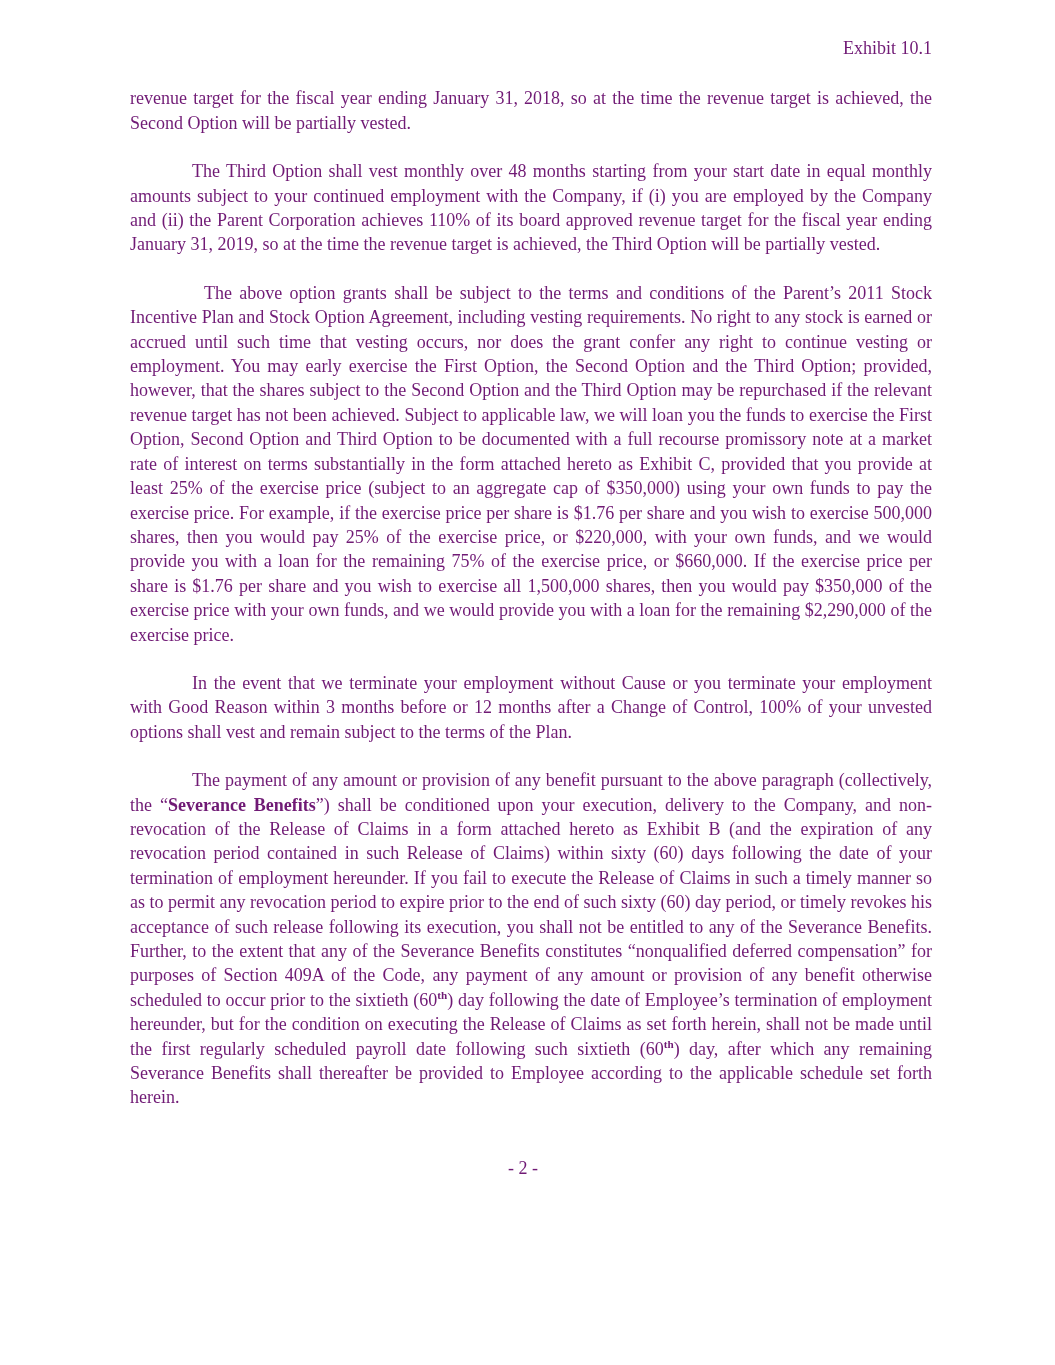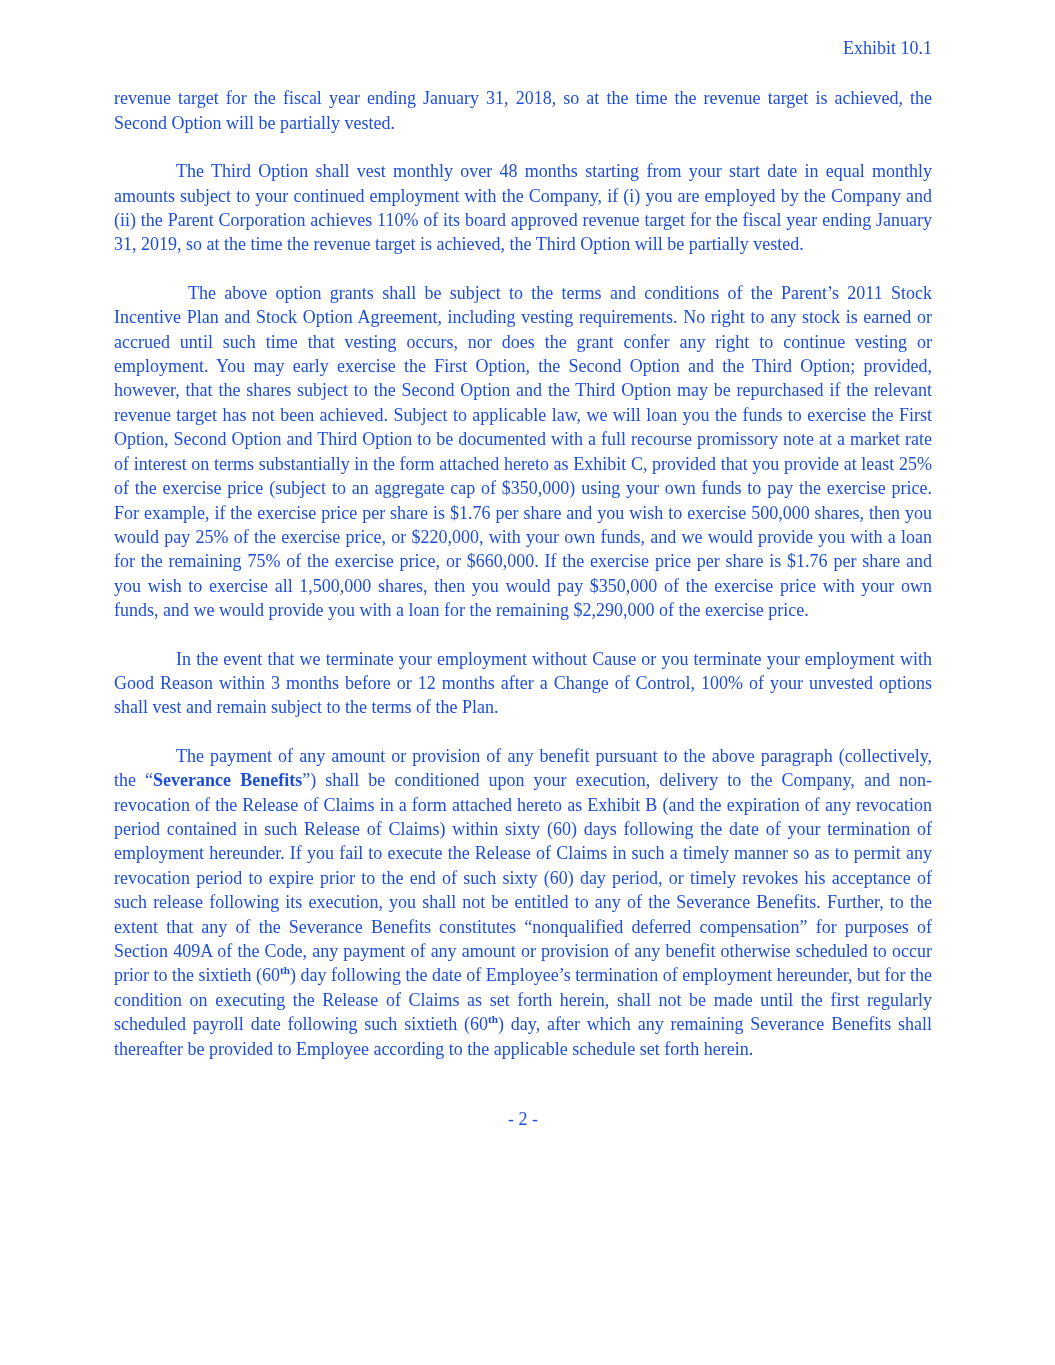--- a/index.html
+++ b/index.html
@@ -6,34 +6,34 @@
     margin: 0;
     padding: 0;
     background: #e8e8e8;
   }
   .page {
     position: relative;
     width: 1055px;
     height: 1365px;
     margin: 0 auto;
     background: #ffffff;
-    color: #1d4ed8;
+    color: #701a75;
     font-family: "Liberation Serif", "DejaVu Serif", serif;
     font-size: 18px;
     line-height: 24.4px;
     box-sizing: border-box;
     padding: 36px 123px 0 114px;
     overflow: hidden;
   }
   .header {
     text-align: right;
     margin-bottom: 26px;
   }
   .doc-body p.para {
-    margin: 0 0 24px 0;
+    margin: 0 0 24px 16px;
     text-align: justify;
   }
   .doc-body p.para sup {
     font-size: 0.62em;
     line-height: 0;
     vertical-align: super;
     font-weight: bold;
   }
   .footer {
     text-align: center;

